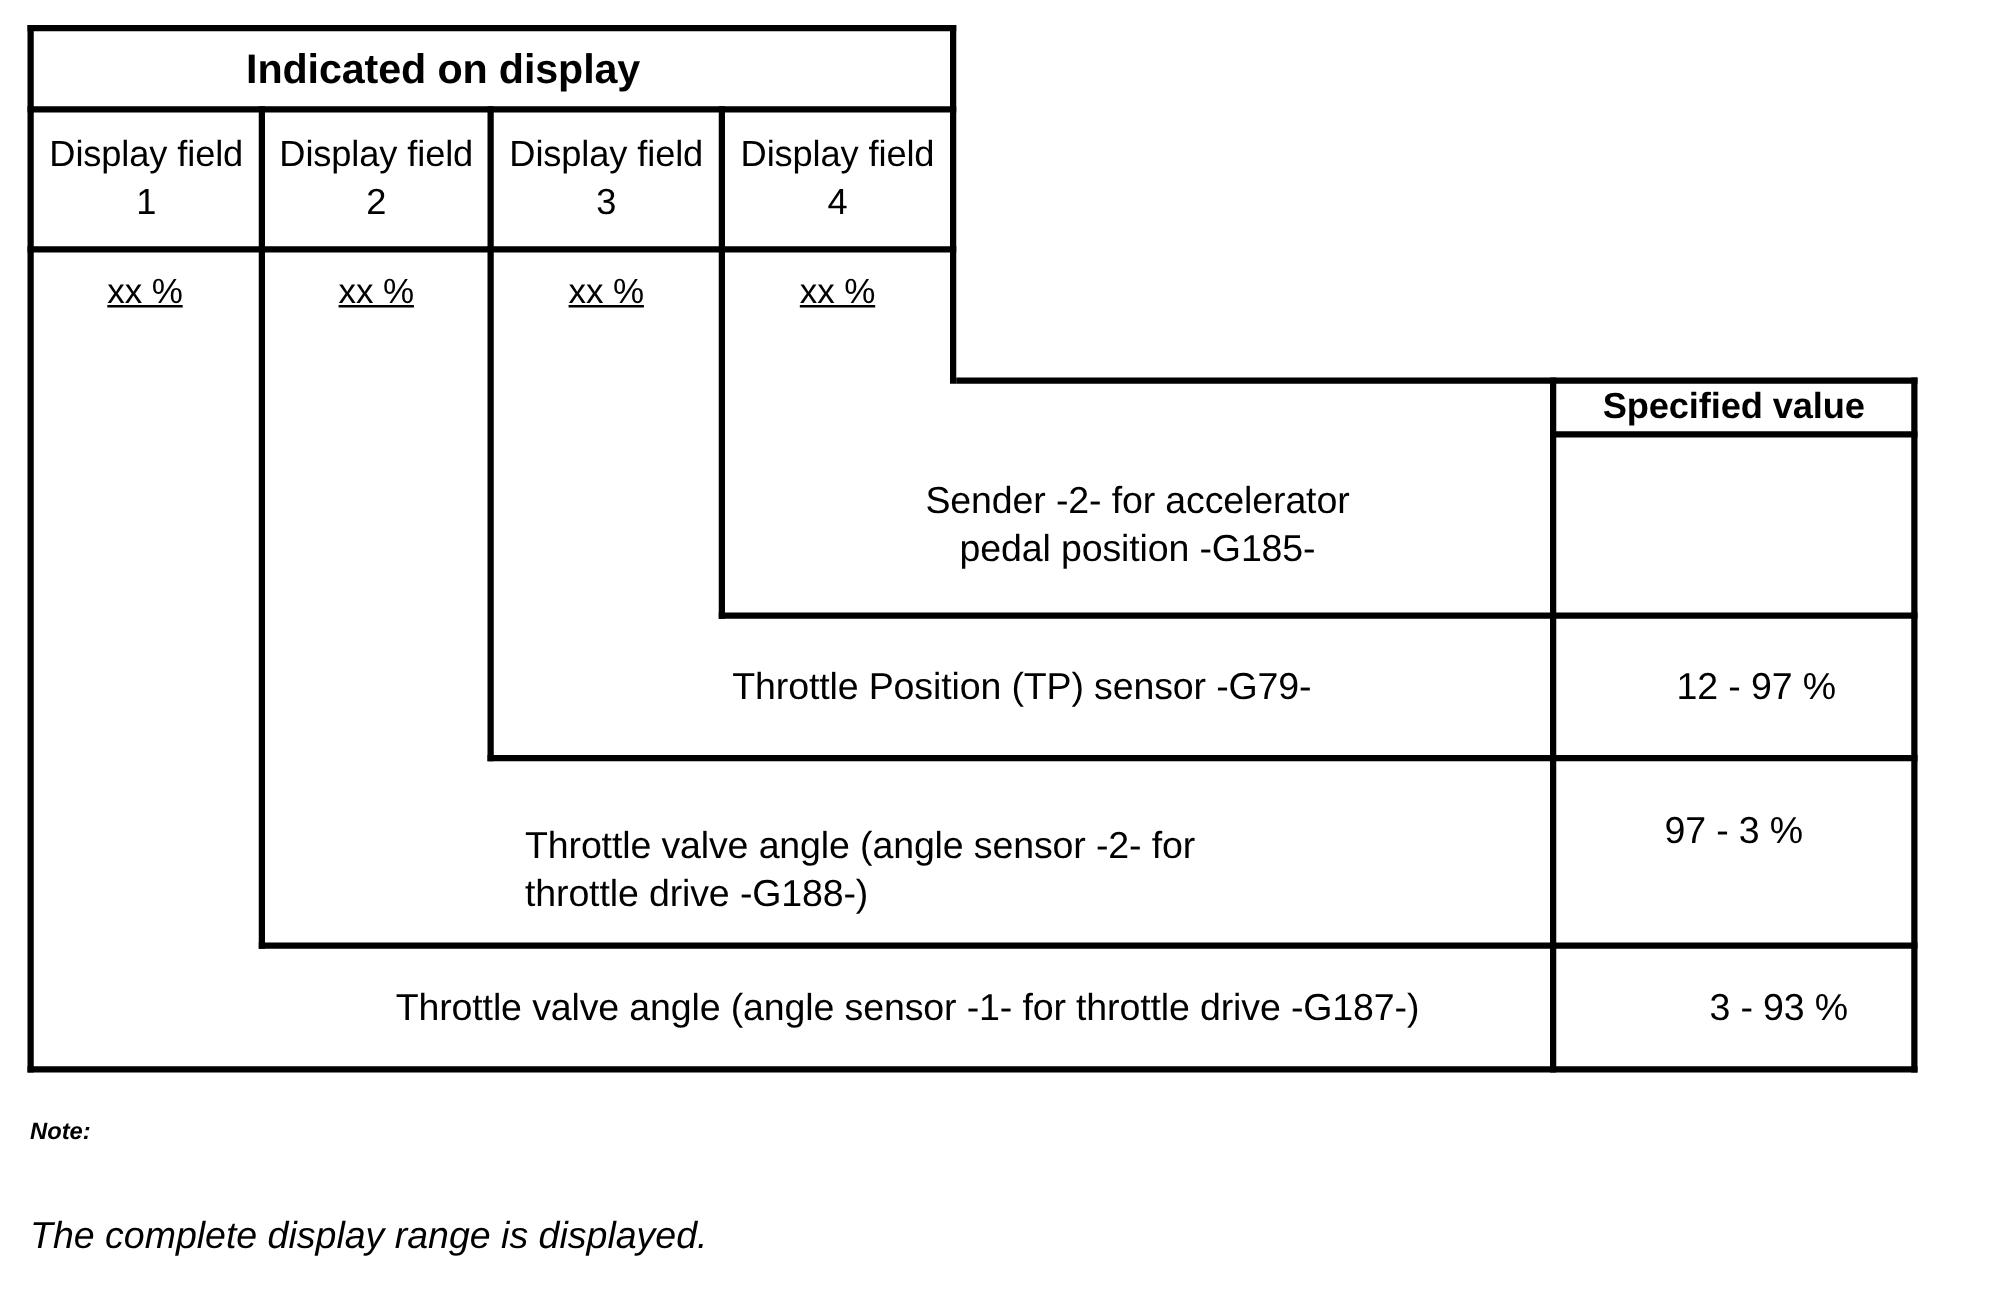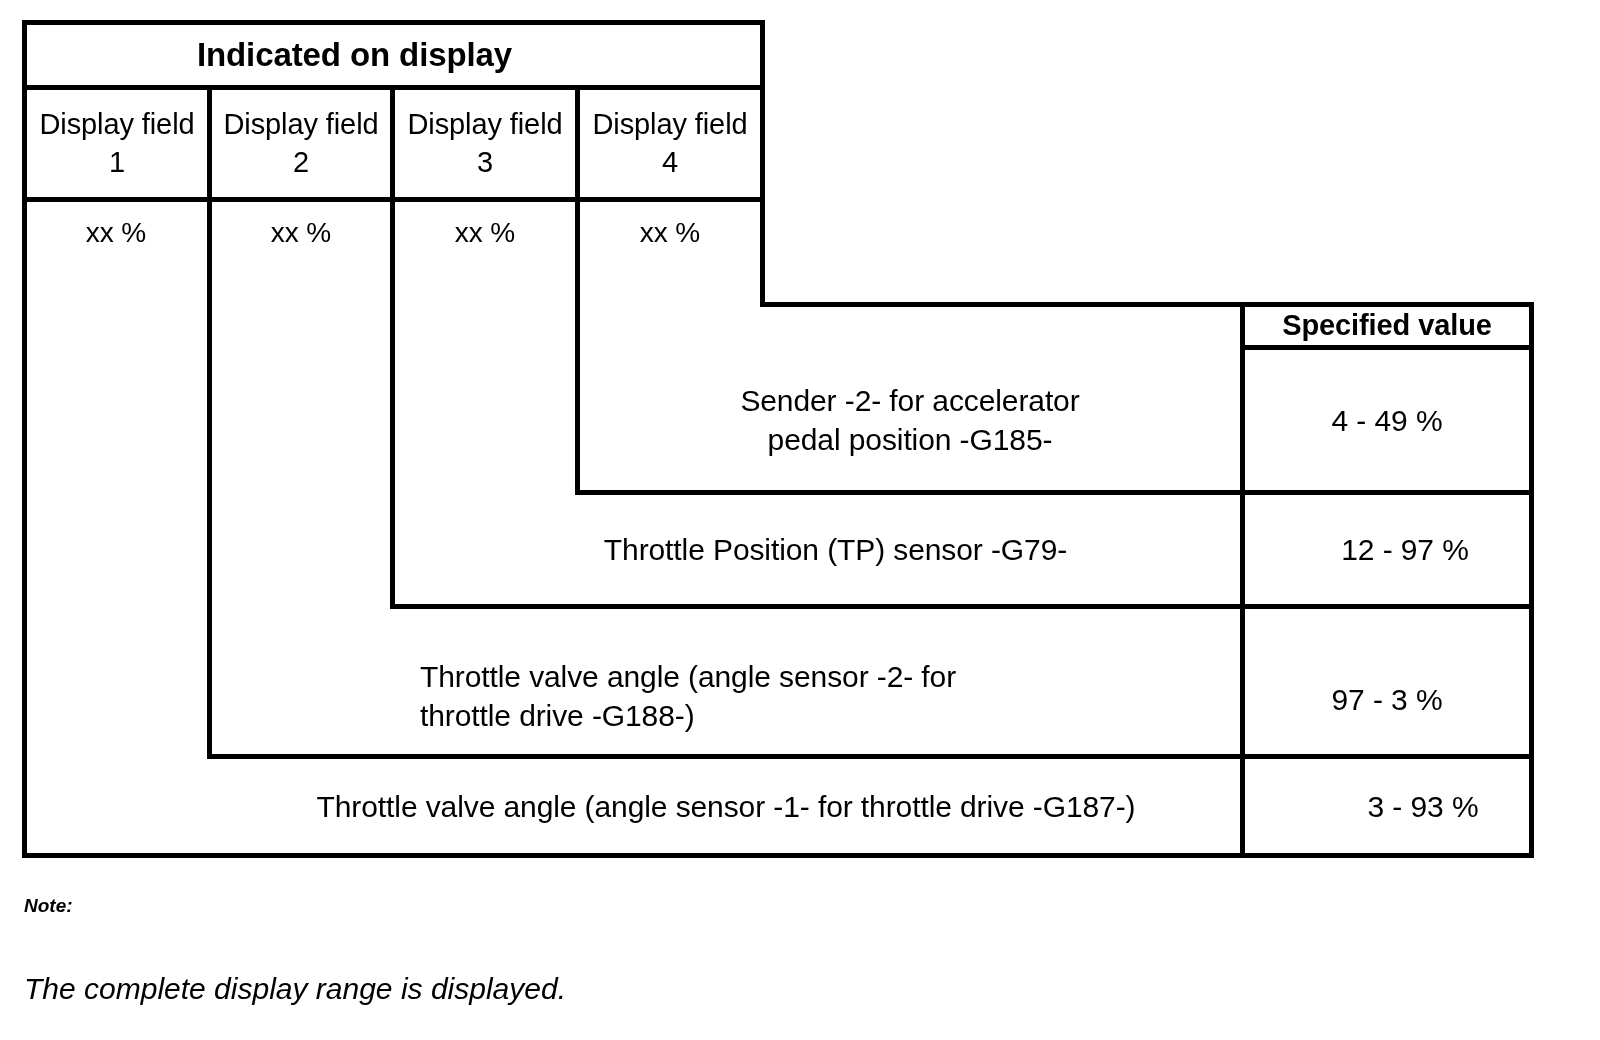--- a/index.html
+++ b/index.html
@@ -38,20 +38,21 @@
     line-height: 1.30;
     letter-spacing: -0.1px;
     white-space: pre-line;
   }
   .cell.left {
     justify-content: flex-start;
     text-align: left;
   }
   .cell.top {
     align-items: flex-start;
+    text-decoration: underline;
   }
 
   .title-cell {
     font-weight: bold;
     font-size: 33px;
   }
   .fieldlabel {
     font-size: 29px;
     line-height: 1.28;
   }
@@ -128,28 +129,27 @@
 
   <div class="cell xxpct top" style="left:27px; top:215px; width:178px; height:44px;">xx %</div>
   <div class="cell xxpct top" style="left:212px; top:215px; width:178px; height:44px;">xx %</div>
   <div class="cell xxpct top" style="left:395px; top:215px; width:180px; height:44px;">xx %</div>
   <div class="cell xxpct top" style="left:580px; top:215px; width:180px; height:44px;">xx %</div>
 
   <div class="cell spec-head" style="left:1245px; top:307px; width:284px; height:38px;text-align:right;">Specified value</div>
 
   <div class="cell" style="left:580px; top:350px; width:660px; height:140px;">Sender -2- for accelerator
 pedal position -G185-</div>
-  <div class="cell" style="left:1245px; top:350px; width:284px; height:140px;">4 - 49 %</div>
 
-  <div class="cell" style="left:395px; top:495px; width:845px; height:109px;margin-left:18px;">Throttle Position (TP) sensor -G79-</div>
+  <div class="cell" style="left:395px; top:495px; width:845px; height:109px;">Throttle Position (TP) sensor -G79-</div>
   <div class="cell" style="left:1245px; top:495px; width:320px; height:109px;">12 - 97 %</div>
 
   <div class="cell left" style="left:420px; top:609px; width:820px; height:145px;margin-top:14px;">Throttle valve angle (angle sensor -2- for
 throttle drive -G188-)</div>
-  <div class="cell" style="left:1245px; top:627px; width:284px; height:145px;">97 - 3 %</div>
+  <div class="cell" style="left:1245px; top:592px; width:284px; height:145px;">97 - 3 %</div>
 
   <div class="cell" style="left:212px; top:759px; width:1028px; height:94px;">Throttle valve angle (angle sensor -1- for throttle drive -G187-)</div>
   <div class="cell" style="left:1245px; top:759px; width:284px; height:94px;margin-left:36px;">3 - 93 %</div>
 
   <div class="note-label" style="left:24px; top:895px;">Note:</div>
   <div class="note-body" style="left:24px; top:972px;">The complete display range is displayed.</div>
 
 </div>
 
 </body></html>

